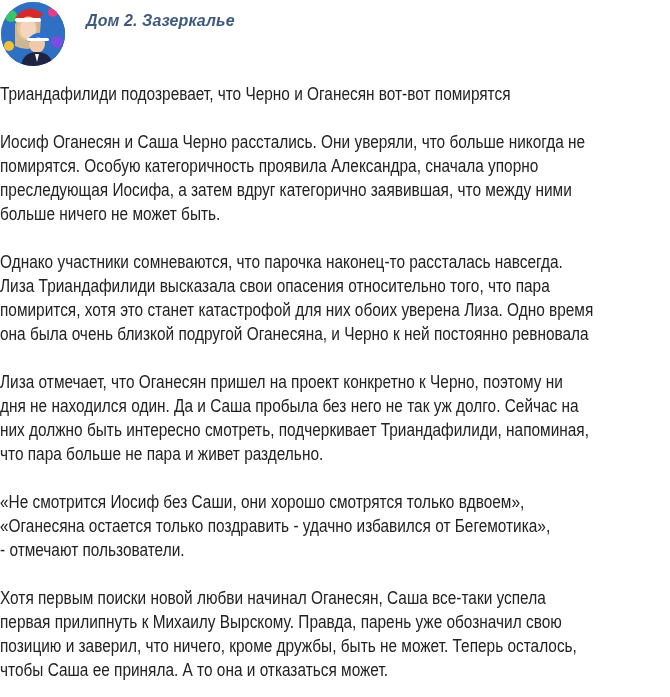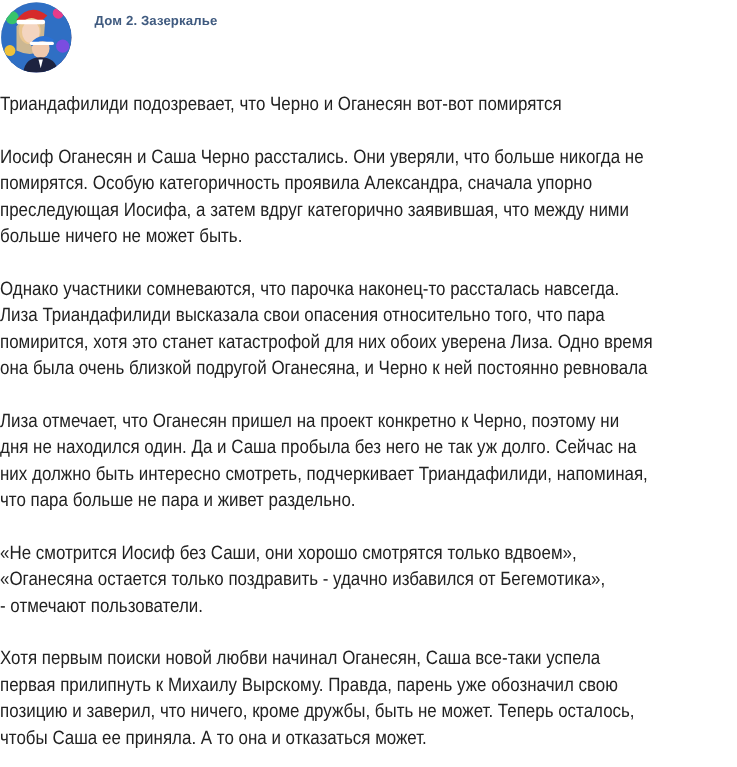--- a/index.html
+++ b/index.html
@@ -29,25 +29,26 @@
     height: 64px;
     border-radius: 50%;
     overflow: hidden;
     background: radial-gradient(circle at 30% 30%, #f4d9c6 0%, #e9b8a0 20%, #3a86d4 45%, #1b2a6b 70%, #e24e8b 100%);
   }
   .avatar svg { display: block; }
   .title {
     position: absolute;
     left: 86px;
     top: 12px;
-    font-size: 12px;
+    font-size: 16px;
     font-weight: bold;
     color: #3f5a7f;
     letter-spacing: 0.1px;
     white-space: nowrap;
+    font-style: italic;
   }
   .article {
     position: absolute;
     left: 0;
     top: 82px;
     width: 760px;
     transform: scaleX(0.88);
     transform-origin: 0 0;
     color: #222222;
     font-size: 17.5px;

